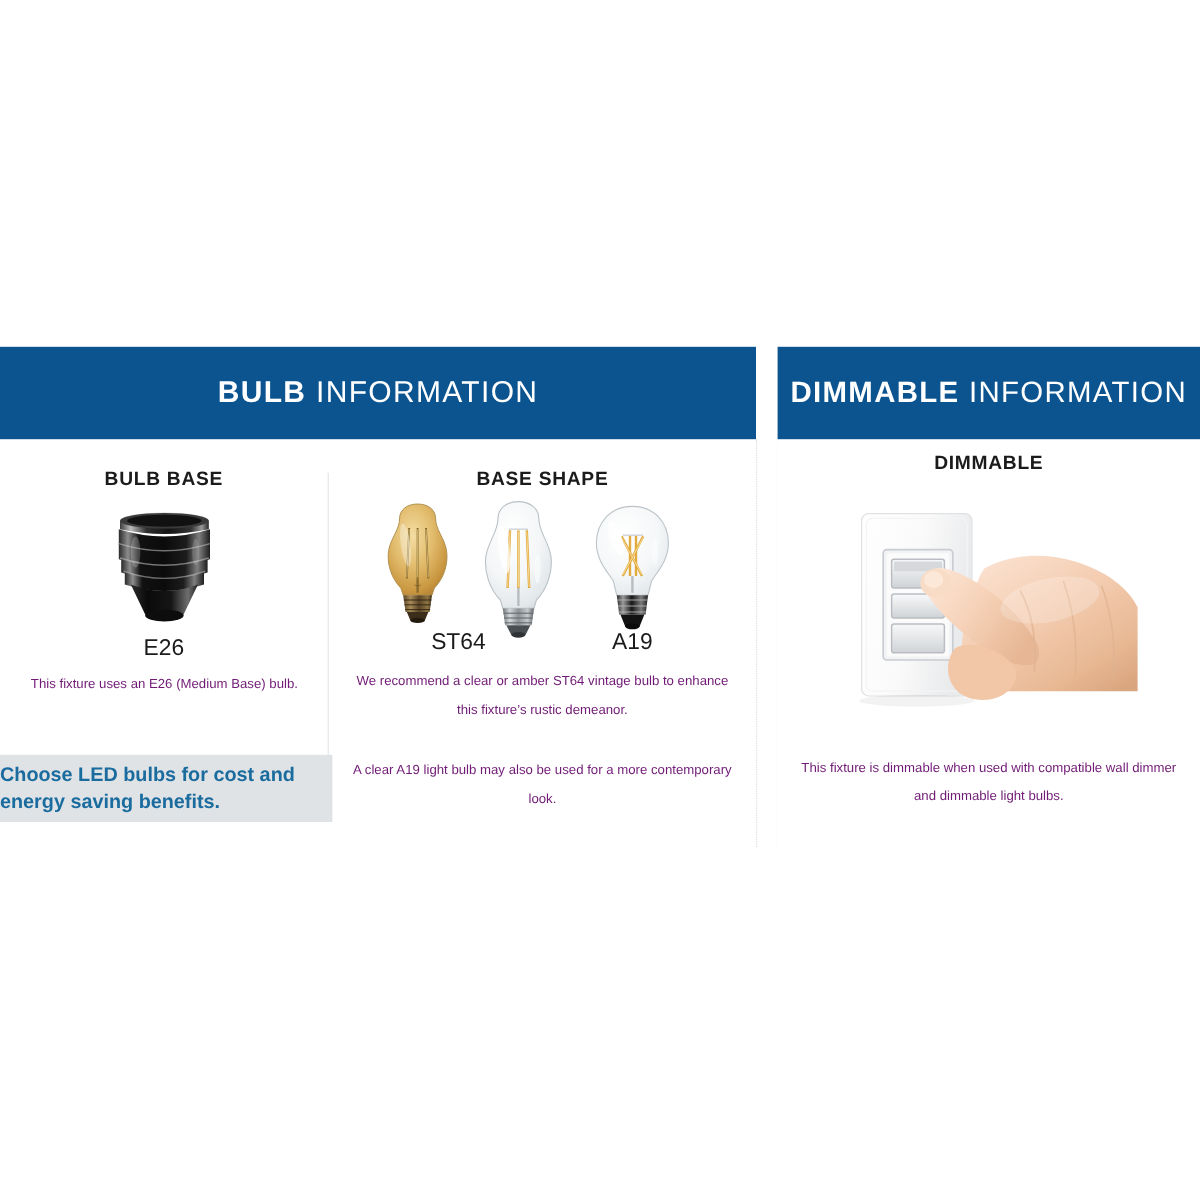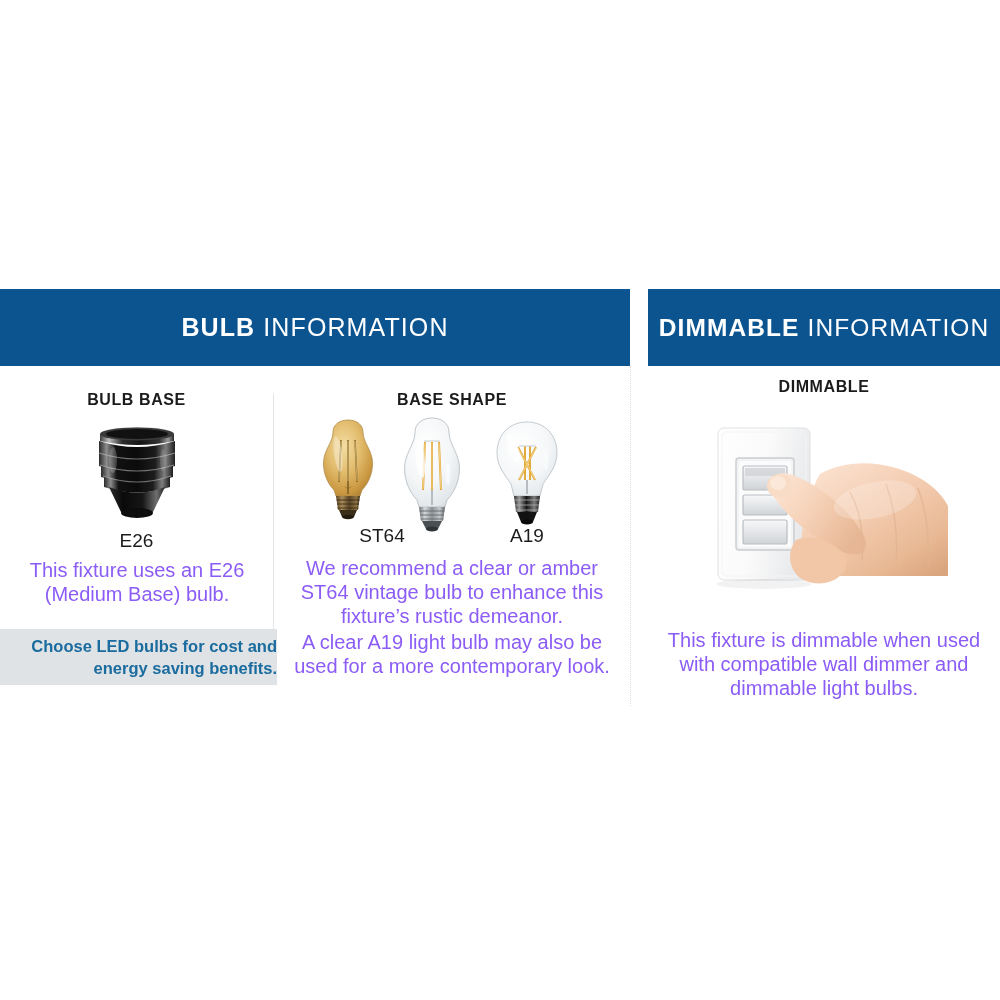--- a/index.html
+++ b/index.html
@@ -59,23 +59,23 @@
   .col-title {
     text-align: center;
     font-size: 16px;
     font-weight: 700;
     color: #1b1b1b;
     letter-spacing: 0.6px;
   }
 
   .col-caption {
     text-align: center;
-    font-size: 20px;
+    font-size: 11px;
     line-height: 24px;
-    color: #8b5cf6;
+    color: #701a75;
   }
 
   .bulb-label {
     text-align: center;
     font-size: 19px;
     color: #1b1b1b;
     font-weight: 400;
   }
 
   
@@ -110,21 +110,21 @@
     left: 0;
     top: 263px;
     width: 277px;
     height: 56px;
     background: #dfe3e6;
     display: flex;
     align-items: center;
     justify-content: center;
   }
   .tipbox-text {
-    text-align: right;
+    text-align: left;
     font-size: 16.5px;
     line-height: 22px;
     font-weight: 700;
     color: #1a6b9e;
   }
 
   
   .bulbs-row {
     position: absolute;
     top: 48px; left: 0; width: 100%;

